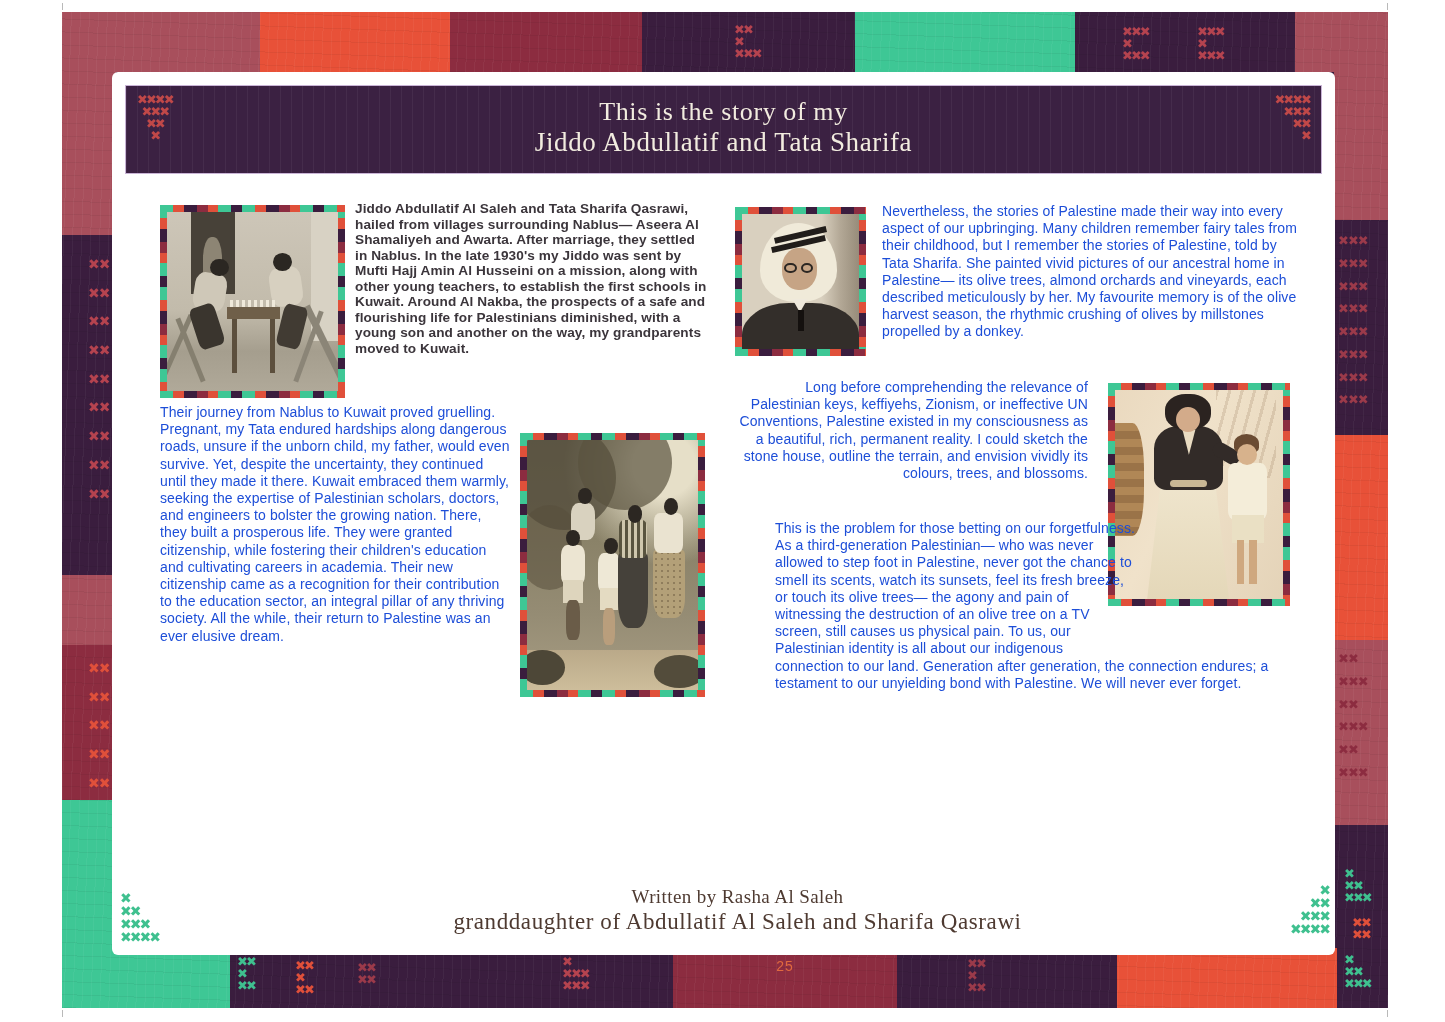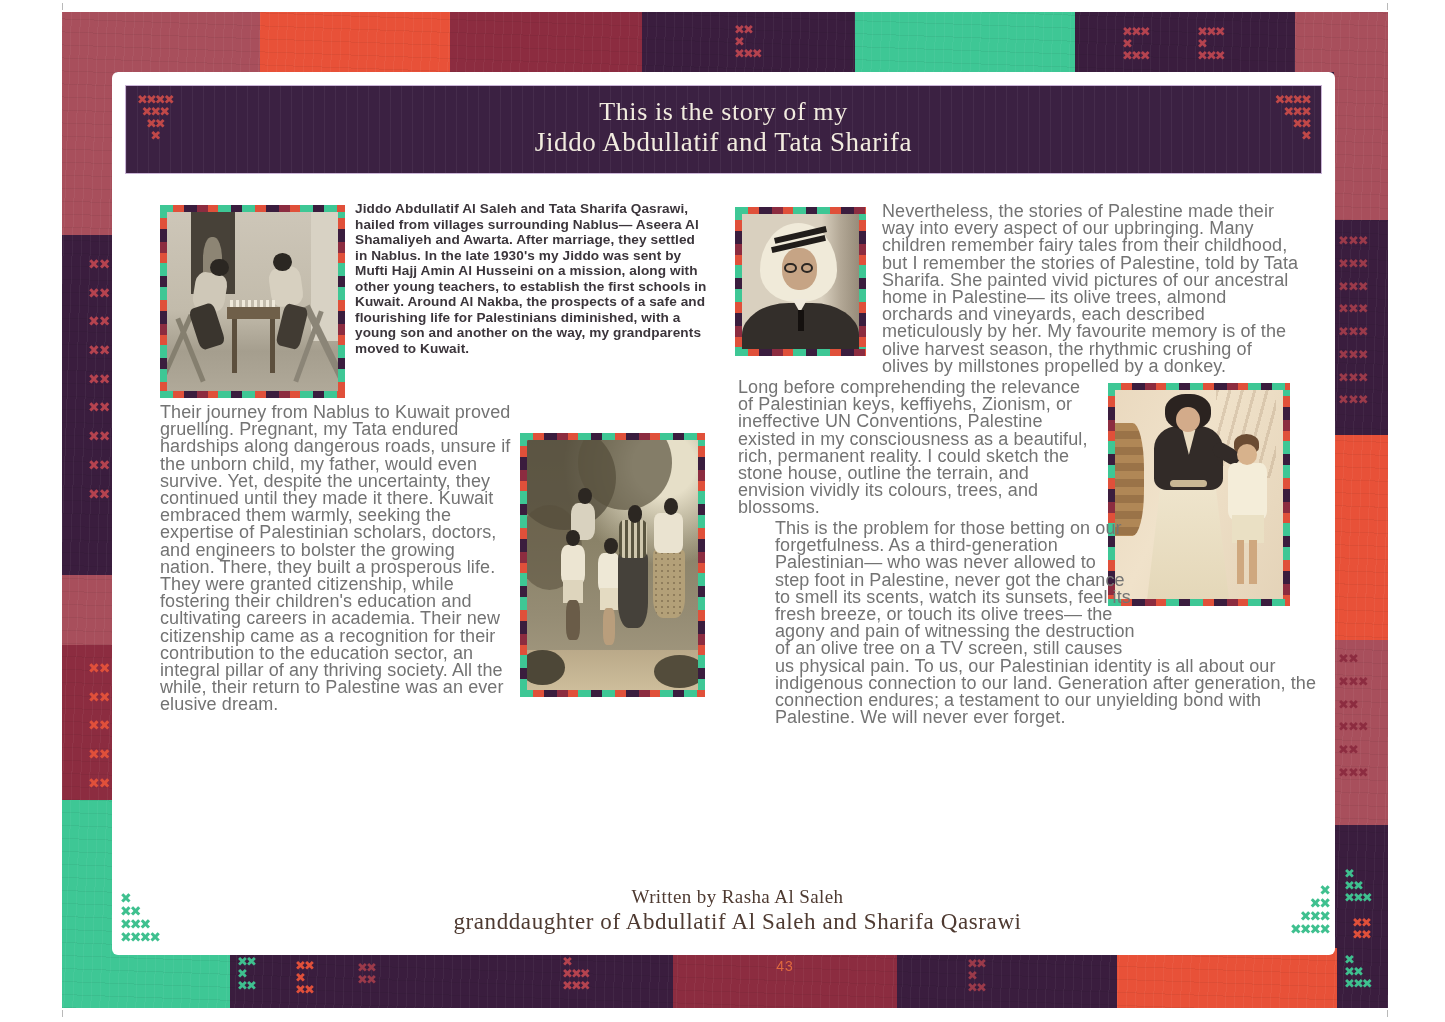--- a/index.html
+++ b/index.html
@@ -29,21 +29,21 @@
         border-radius:6px;z-index:2;}
   
   .banner{position:absolute;left:13px;top:13px;width:1195px;height:87px;background:#3b2142;
           border:1px solid #c9b4d6;color:#f2ecdf;text-align:center;
           font-family:"Liberation Serif",serif;}
   .banner::after{content:"";position:absolute;inset:0;pointer-events:none;
      background:repeating-linear-gradient(90deg,rgba(255,255,255,.05) 0 1px,transparent 1px 11px);}
   .banner .t1{margin-top:11px;font-size:26px;letter-spacing:.6px;}
   .banner .t2{font-size:27px;letter-spacing:.6px;}
   
-  .para{position:absolute;color:#737373;font-size:18px;line-height:17.2px;letter-spacing:.1px;}
+  .para{position:absolute;color:#1d4ed8;font-size:14px;line-height:17.2px;letter-spacing:.1px;}
   .bold-para{position:absolute;color:#3b353b;font-weight:bold;font-size:13.6px;line-height:15.5px;letter-spacing:.1px;}
   .wrapspacer{float:right;width:193px;height:122px;}
   .footer{position:absolute;left:0;width:100%;text-align:center;text-indent:28px;
           font-family:"Liberation Serif",serif;color:#4e3a31;}
   .f1{top:814px;font-size:19px;letter-spacing:.4px;}
   .f2{top:837px;font-size:23px;letter-spacing:.6px;}
   
   .frame{position:absolute;padding:7px;box-sizing:border-box;
     background:repeating-linear-gradient(180deg,#3ec795 0 13px,#e0503a 13px 24px,#3a1d3e 24px 37px,#8c2c40 37px 48px,#e0503a 48px 58px,#3ec795 58px 71px,#3a1d3e 71px 82px);}
   .frame::before,.frame::after{content:"";position:absolute;left:0;width:100%;height:7px;
@@ -247,21 +247,21 @@
         <div>✖✖</div>
         <div>✖</div>
         <div>✖✖</div>
       </div>
     <div class="mo mo-teal s13" style="left:1282px;top:942px;">
         <div>✖</div>
         <div>✖✖</div>
         <div>✖✖✖</div>
       </div>
 
-    <div class="pgnum">43</div>
+    <div class="pgnum">25</div>
   </div>
 
   <div class="page">
 
     <div class="banner">
       <div class="mo mo-brightred s13" style="left:11px;top:8px;">
           <div>✖✖✖✖</div>
           <div>✖✖✖</div>
           <div>✖✖</div>
           <div>✖</div>
@@ -311,21 +311,21 @@
         <div class="g1"></div>
         <div class="g2"></div>
         <div class="suit"></div>
         <div class="collar"></div>
         <div class="tie"></div>
       </div>
     </div>
 
     <div class="para" style="left:770px;top:131px;width:418px;">Nevertheless, the stories of Palestine made their way into every aspect of our upbringing. Many children remember fairy tales from their childhood, but I remember the stories of Palestine, told by Tata Sharifa. She painted vivid pictures of our ancestral home in Palestine— its olive trees, almond orchards and vineyards, each described meticulously by her. My favourite memory is of the olive harvest season, the rhythmic crushing of olives by millstones propelled by a donkey.</div>
 
-    <div class="para" style="left:626px;top:307px;width:350px;">Long before comprehending the relevance of Palestinian keys, keffiyehs, Zionism, or ineffective UN Conventions, Palestine existed in my consciousness as a beautiful, rich, permanent reality. I could sketch the stone house, outline the terrain, and envision vividly its colours, trees, and blossoms.</div>
+    <div class="para" style="left:626px;top:307px;width:350px;text-align:right;">Long before comprehending the relevance of Palestinian keys, keffiyehs, Zionism, or ineffective UN Conventions, Palestine existed in my consciousness as a beautiful, rich, permanent reality. I could sketch the stone house, outline the terrain, and envision vividly its colours, trees, and blossoms.</div>
 
     <div class="frame" style="left:408px;top:361px;width:185px;height:264px;">
       <div class="photo ph3">
         <div class="fo1"></div>
         <div class="fo2"></div>
         <div class="fo3"></div>
         <div class="gr"></div>
         <div class="pl1"></div>
         <div class="pl2"></div>
         <div class="t1b"></div>

